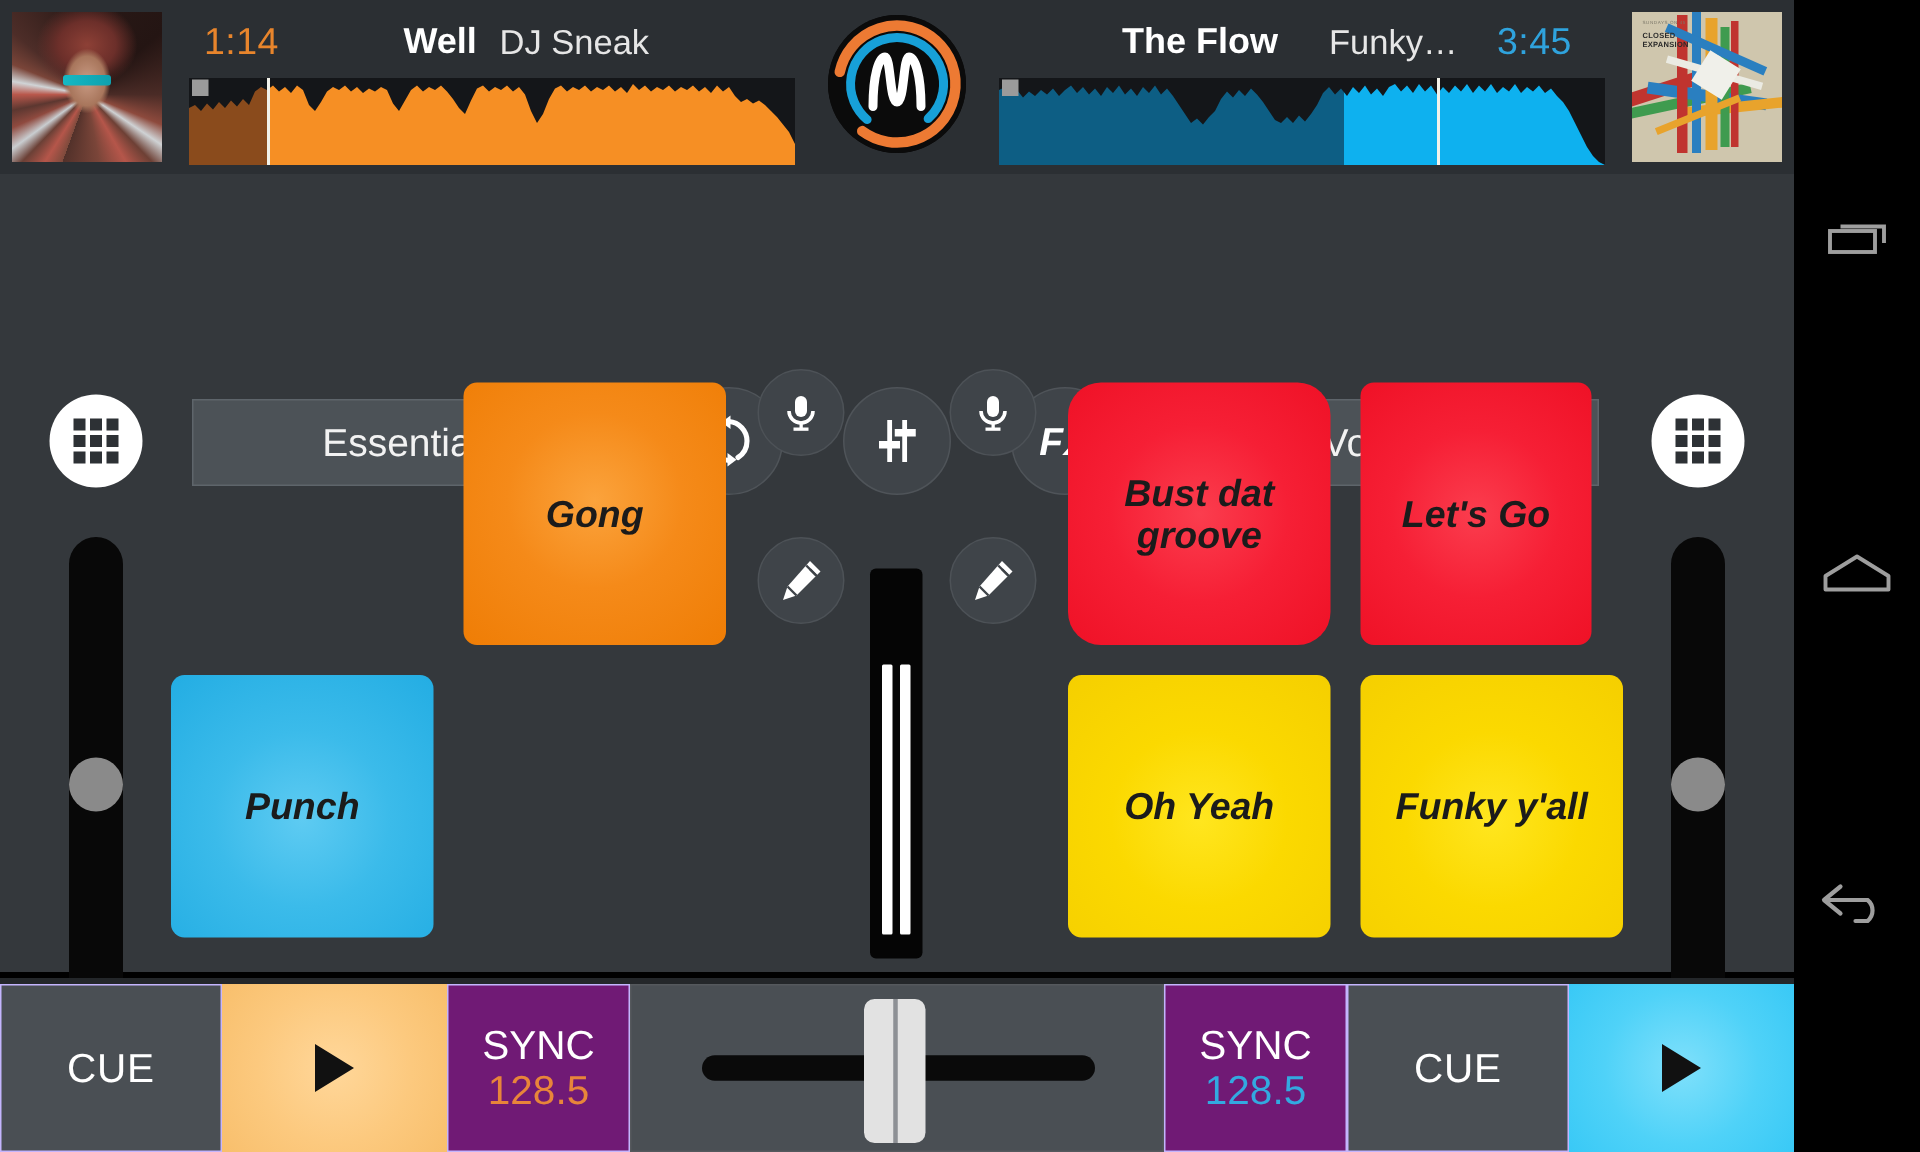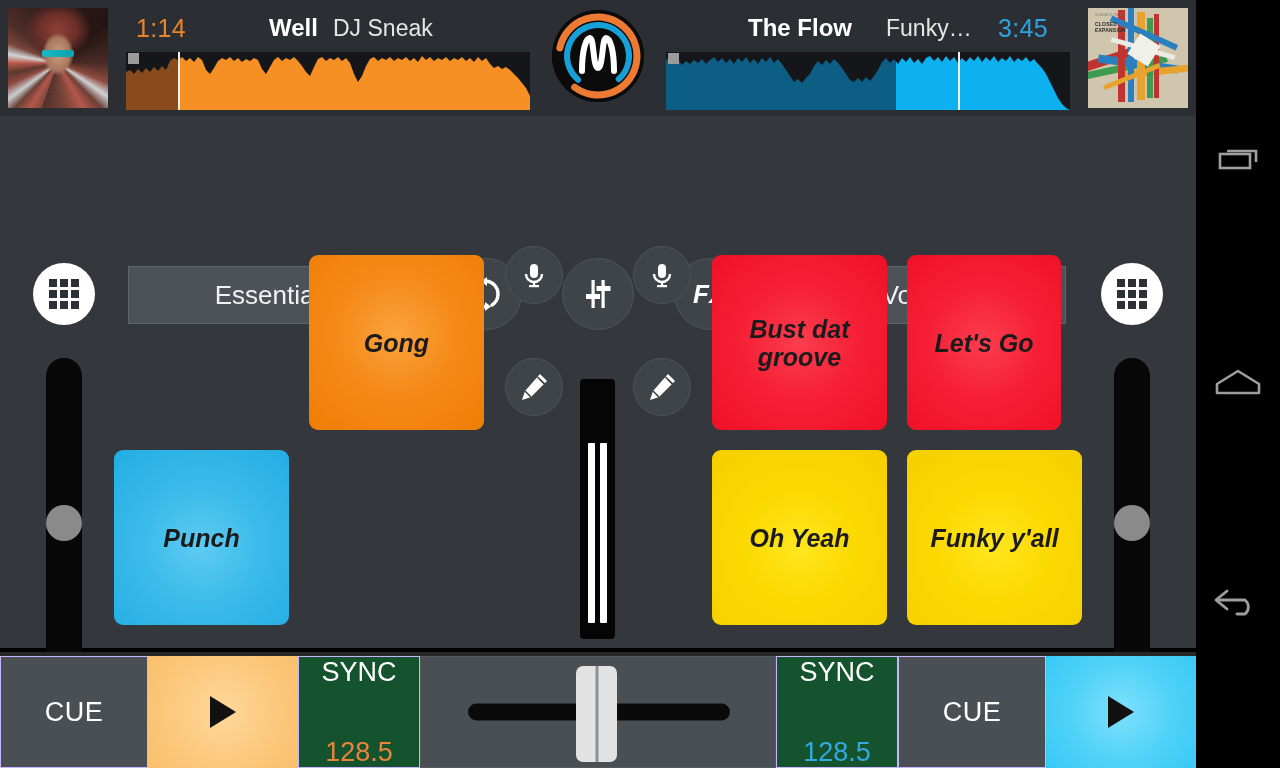--- a/index.html
+++ b/index.html
@@ -233,21 +233,21 @@
     background: #24272a;
   }
   .tbtn {
     position: absolute; top: 4px; height: 112px;
     display: flex; align-items: center; justify-content: center;
     flex-direction: column;
     border: 1px solid #c4b5fd;
   }
   .tbtn.cue { background: #4a4f54; }
   .tbtn .cue-label { font-size: 27px; color: #ffffff; letter-spacing: .5px; }
-  .tbtn.sync { background: #14532d; justify-content: space-between; }
+  .tbtn.sync { background: #701a75; }
   .sync-label { font-size: 27px; color: #ffffff; line-height: 1.12; }
   .sync-bpm { font-size: 27px; line-height: 1.12; }
   .sync-bpm.orange { color: #e8853a; }
   .sync-bpm.blue   { color: #33a9e0; }
   .play {
     position: absolute; top: 4px; height: 112px;
     display: flex; align-items: center; justify-content: center;
   }
   .play.orange { background: radial-gradient(circle at 50% 50%, #ffd79a 0%, #fcc97e 55%, #f8bf6c 100%); }
   .play.blue   { background: radial-gradient(circle at 50% 50%, #7fe0fb 0%, #4fd2f8 55%, #39c9f6 100%); }
@@ -472,21 +472,21 @@
       </svg>
     </div>
 
     <div class="pad orange" style="left:309px; top:139px; width:175px; height:175px;">
       <span>Gong</span>
     </div>
     <div class="pad blue" style="left:114px; top:334px; width:175px; height:175px;">
       <span>Punch</span>
     </div>
 
-    <div class="pad red" style="left:712px; top:139px; width:175px; height:175px;">
+    <div class="pad red" style="left:712px; top:139px; width:175px; height:175px;border-radius:22px;">
       <span>Bust dat groove</span>
     </div>
     <div class="pad red" style="left:907px; top:139px; width:154px; height:175px;">
       <span>Let's Go</span>
     </div>
     <div class="pad yellow" style="left:712px; top:334px; width:175px; height:175px;">
       <span>Oh Yeah</span>
     </div>
     <div class="pad yellow" style="left:907px; top:334px; width:175px; height:175px;">
       <span>Funky y'all</span>

